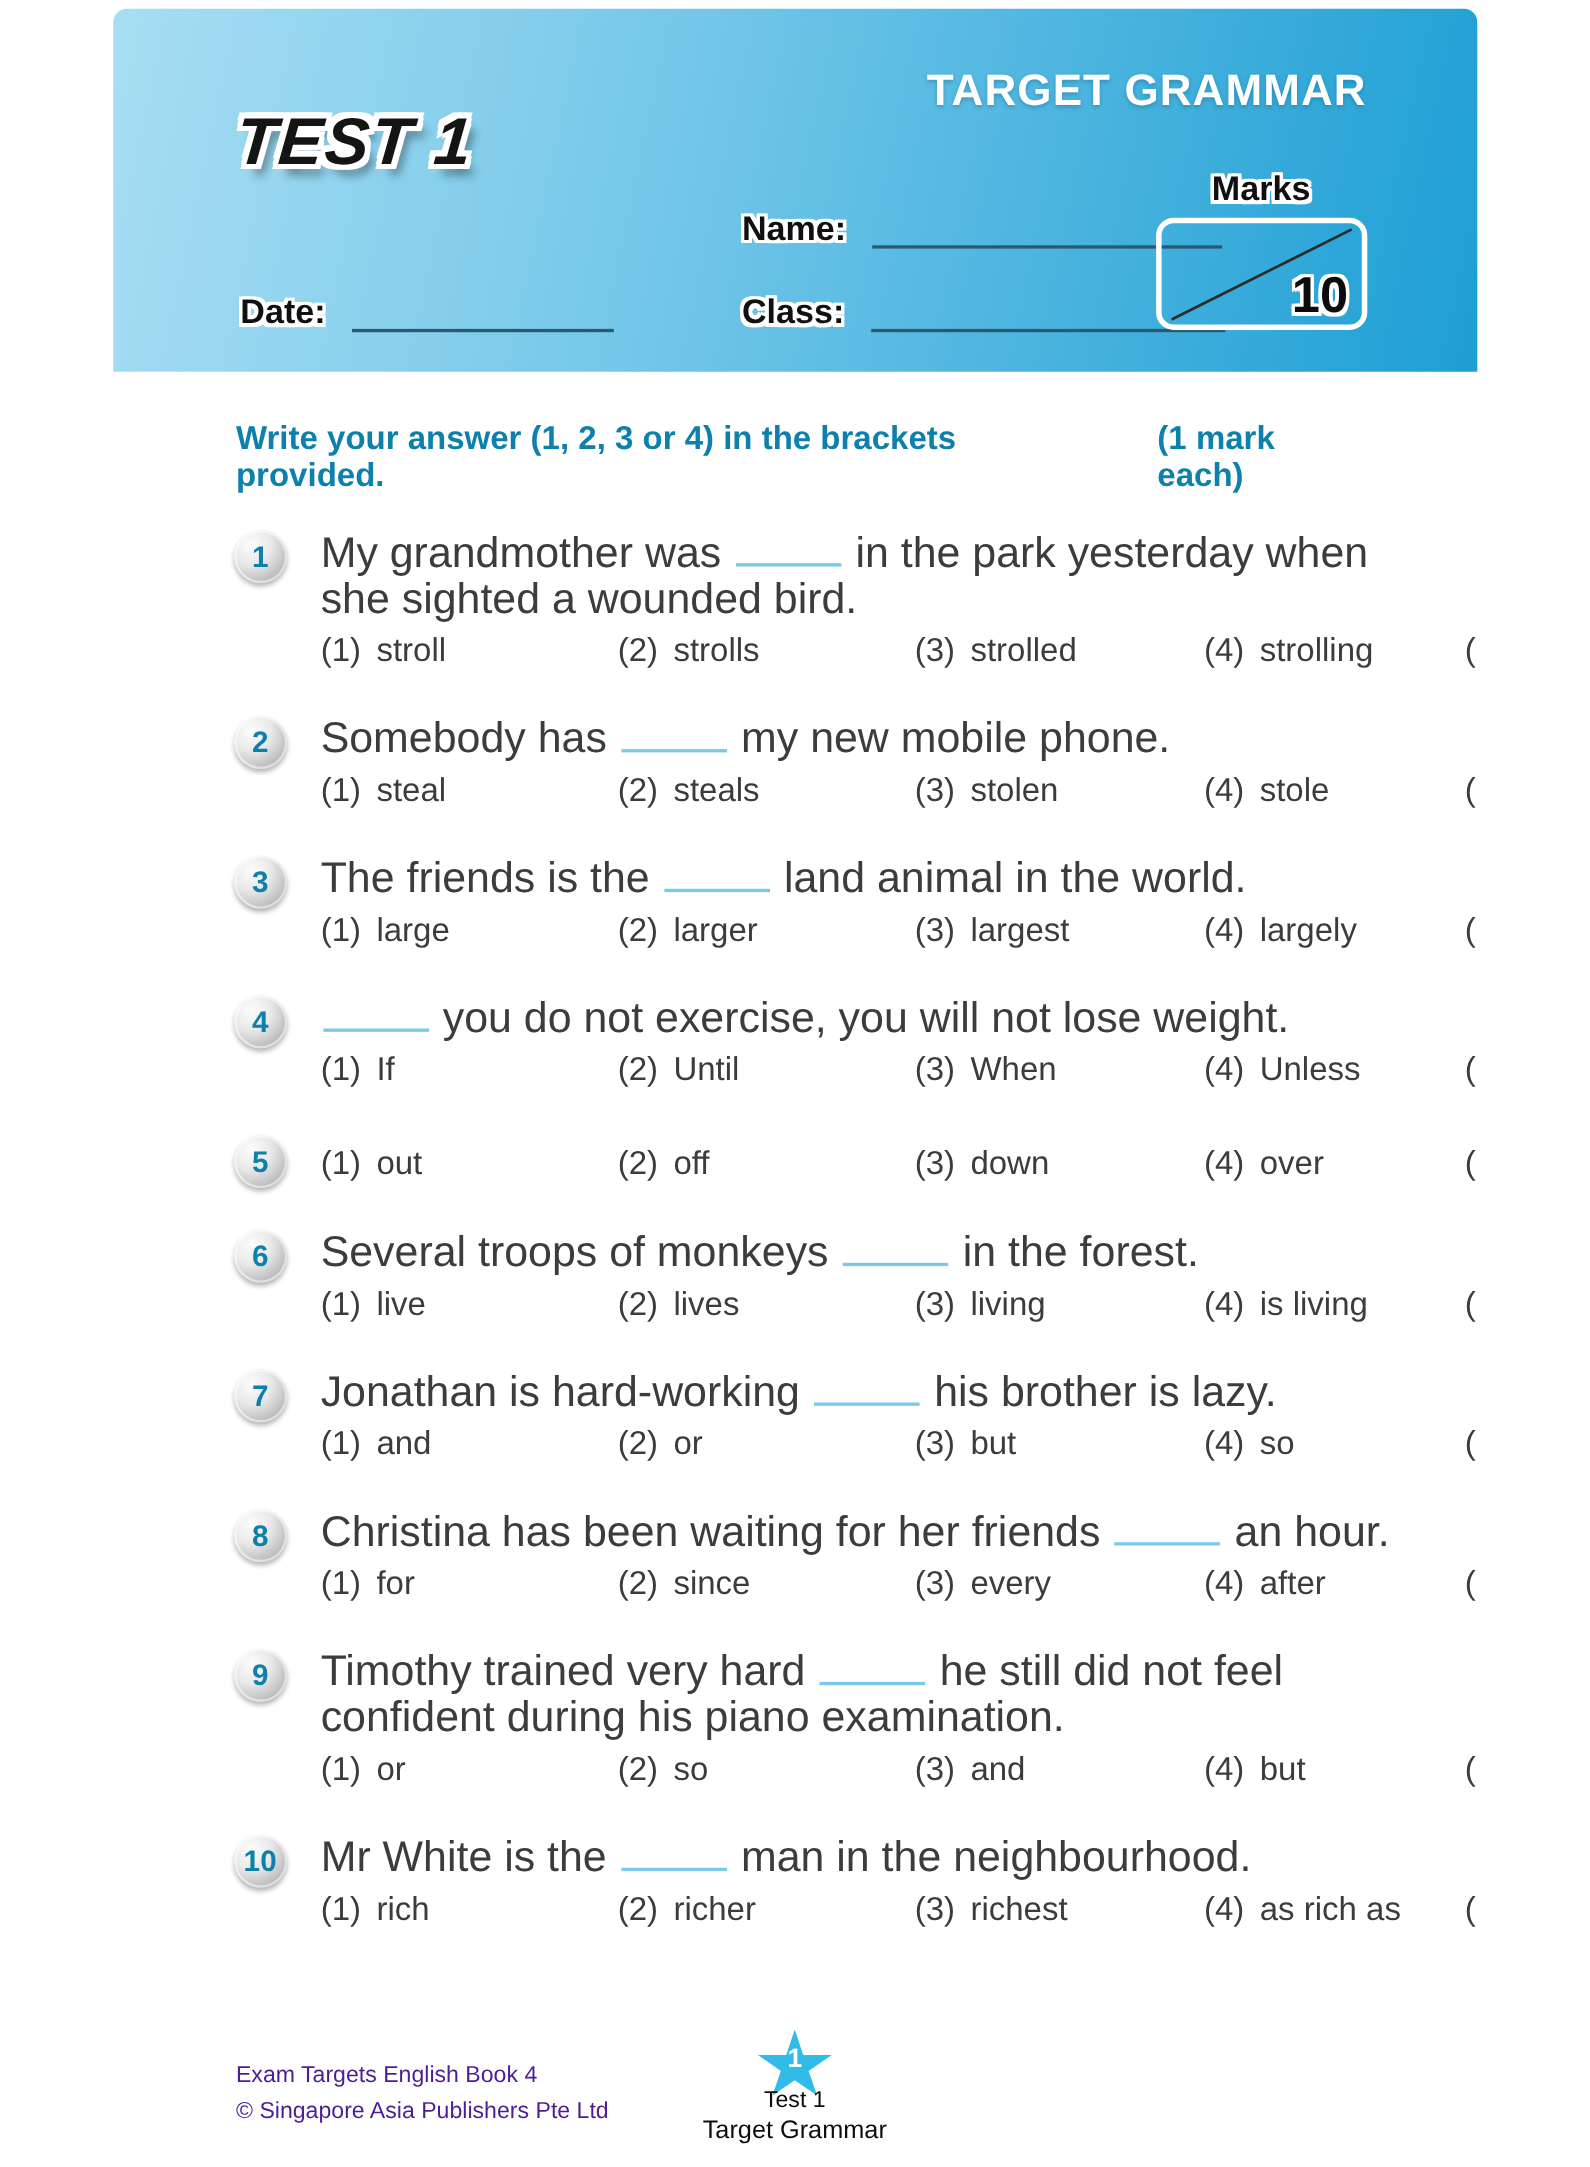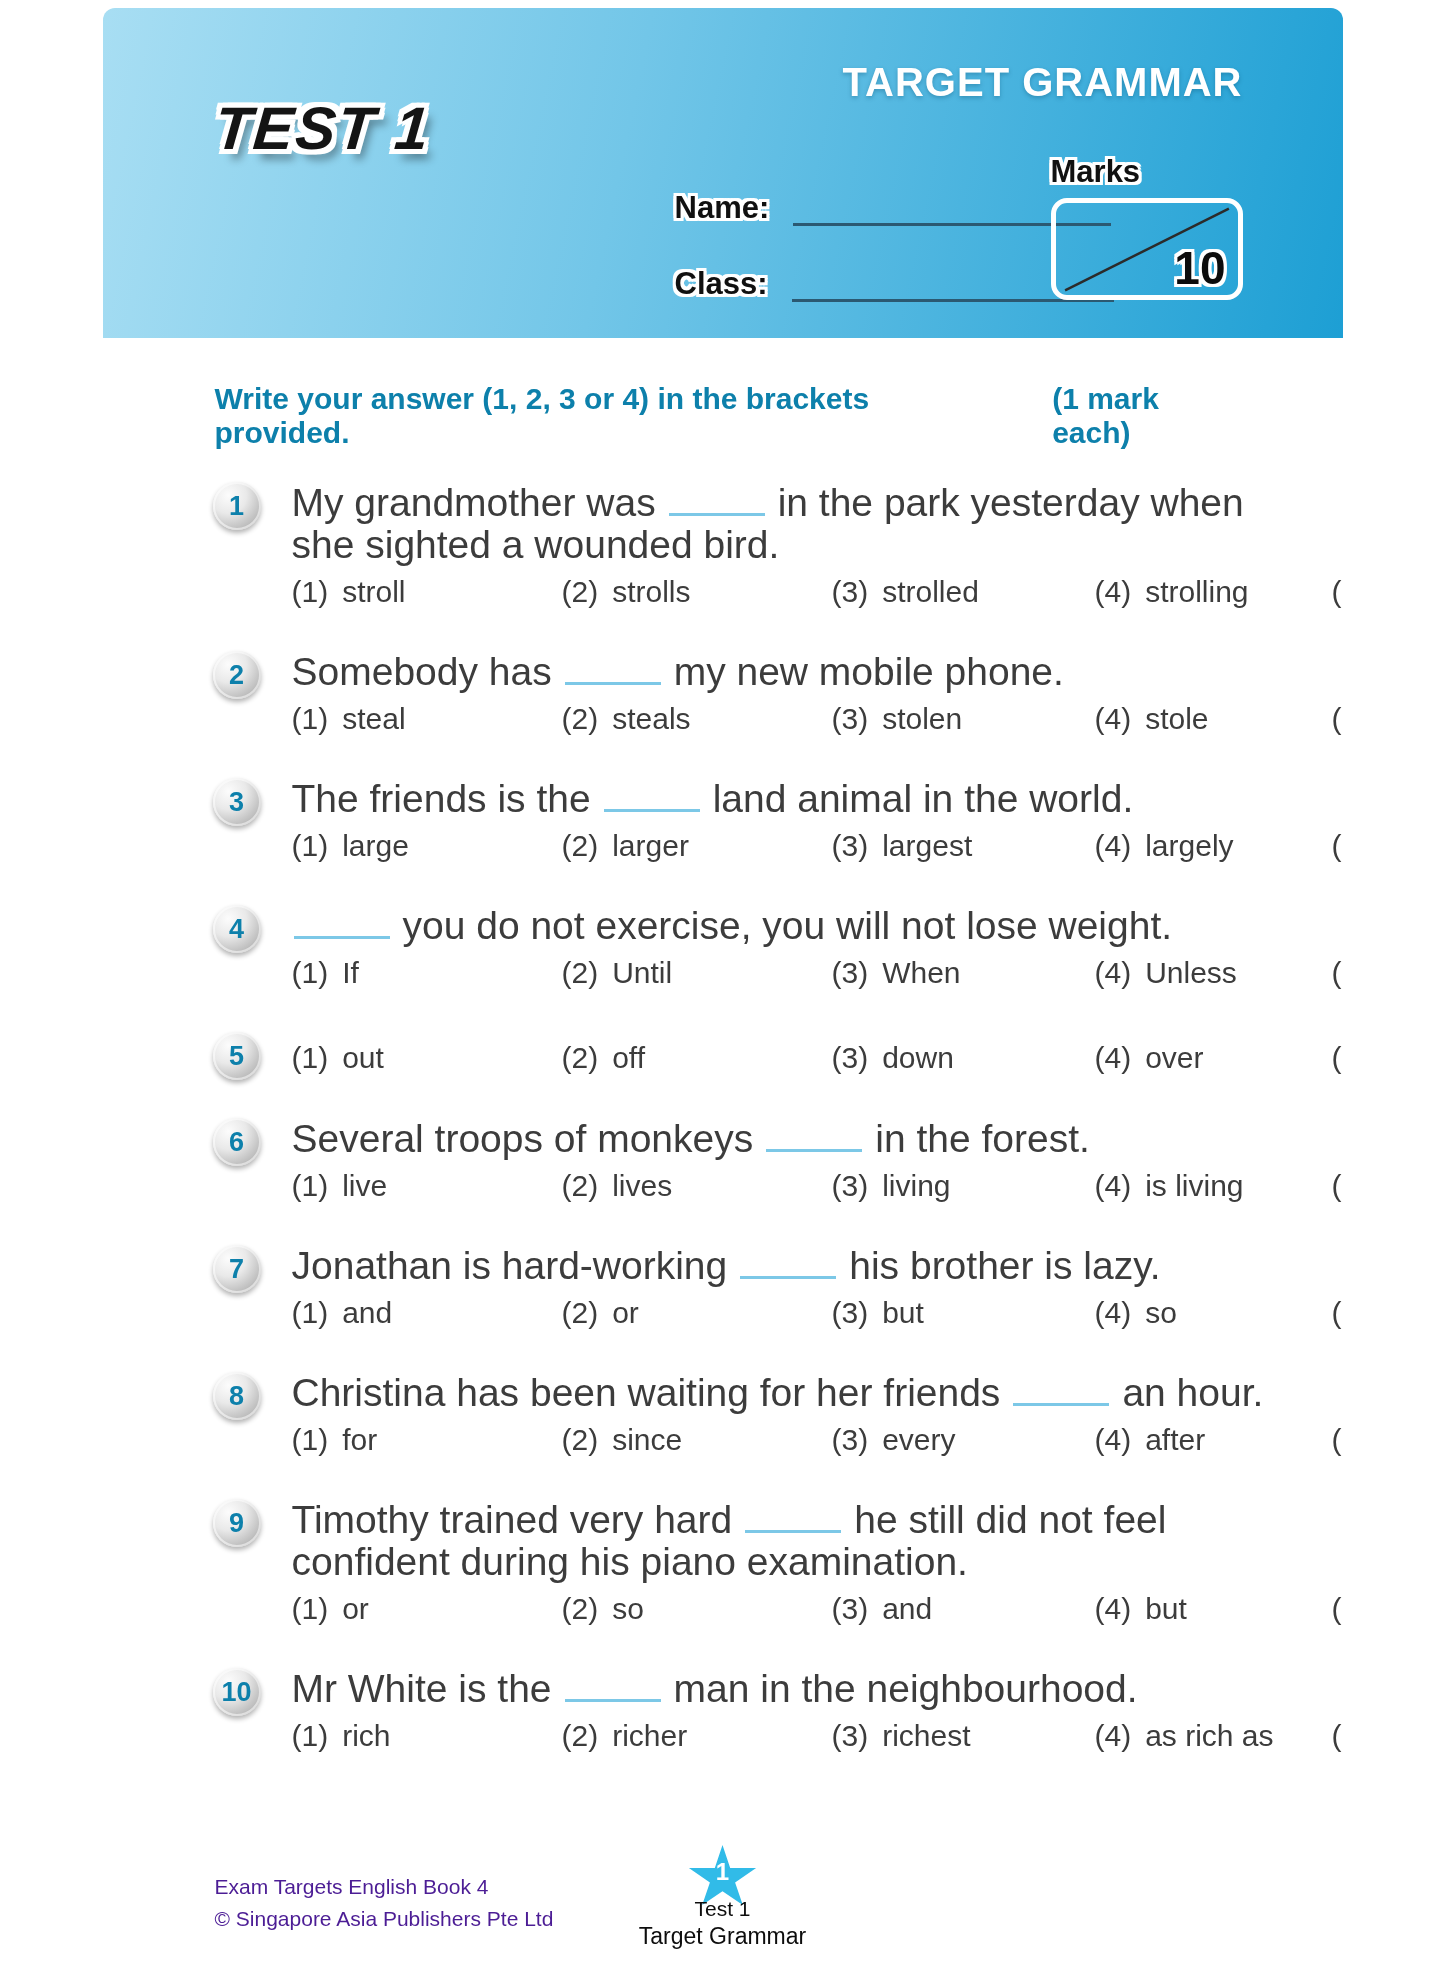--- a/index.html
+++ b/index.html
@@ -21,21 +21,21 @@
   .outline-white { text-shadow:-3px -3px 0 #fff, 0 -3px 0 #fff, 3px -3px 0 #fff, -3px 0 0 #fff,
                    3px 0 0 #fff, -3px 3px 0 #fff, 0 3px 0 #fff, 3px 3px 0 #fff; }
   .field { position:absolute; display:flex; align-items:flex-end; gap:24px;text-align:center; }
   .field-label { font-size:31px; font-weight:800; color:#101010; }
   .field-line { display:inline-block; height:36px; border-bottom:3px solid var(--underline-navy,#2b5972); }
   .f-name  { top:182px; left:572px; } .f-name  .field-line { width:318px; }
   .f-date  { top:258px; left:116px; } .f-date  .field-line { width:238px; }
   .f-class { top:258px; left:572px; } .f-class .field-line { width:322px; }
 
   .marks { position:absolute; top:146px; right:100px; width:192px; }
-  .marks-label { text-align:left; font-size:31px; font-weight:800; color:#101010; }
+  .marks-label { text-align:center; font-size:31px; font-weight:800; color:#101010; }
   .marks-box { margin-top:8px; height:102px; border:5px solid #ffffff; border-radius:16px; position:relative; }
   .marks-box svg { position:absolute; inset:0; width:100%; height:100%; }
   .marks-total { position:absolute; right:12px; bottom:0px; font-size:46px; font-weight:800; color:#0c0c0c; }
 
   
   .sheet-body { padding-top:44px; }
   .instruction { margin:0 105px 32px 120px; display:flex; justify-content:space-between; align-items:baseline;
                  color:var(--accent-teal,#0d80ab); font-weight:800; font-size:30px;gap:40px; }
   #questions { margin-left:118px; }
   .question { display:grid; grid-template-columns:79px 1133px; align-items:start; margin-bottom:38px; }
@@ -70,20 +70,24 @@
 <div class="page">
 
   <header class="hdr">
     <div class="brand">TARGET GRAMMAR</div>
     <div class="test-title">TEST 1</div>
 
     <div class="field f-name">
       <span class="field-label outline-white">Name:</span>
       <span class="field-line"></span>
     </div>
+    <div class="field f-date">
+      <span class="field-label outline-white">Date:</span>
+      <span class="field-line"></span>
+    </div>
     <div class="field f-class">
       <span class="field-label outline-white">Class:</span>
       <span class="field-line"></span>
     </div>
 
     <div class="marks">
       <div class="marks-label outline-white">Marks</div>
       <div class="marks-box">
         <svg viewBox="0 0 100 100" preserveAspectRatio="none">
           <line x1="5" y1="95" x2="95" y2="6" stroke="#2b2b2b" stroke-width="2.5" vector-effect="non-scaling-stroke"></line>

